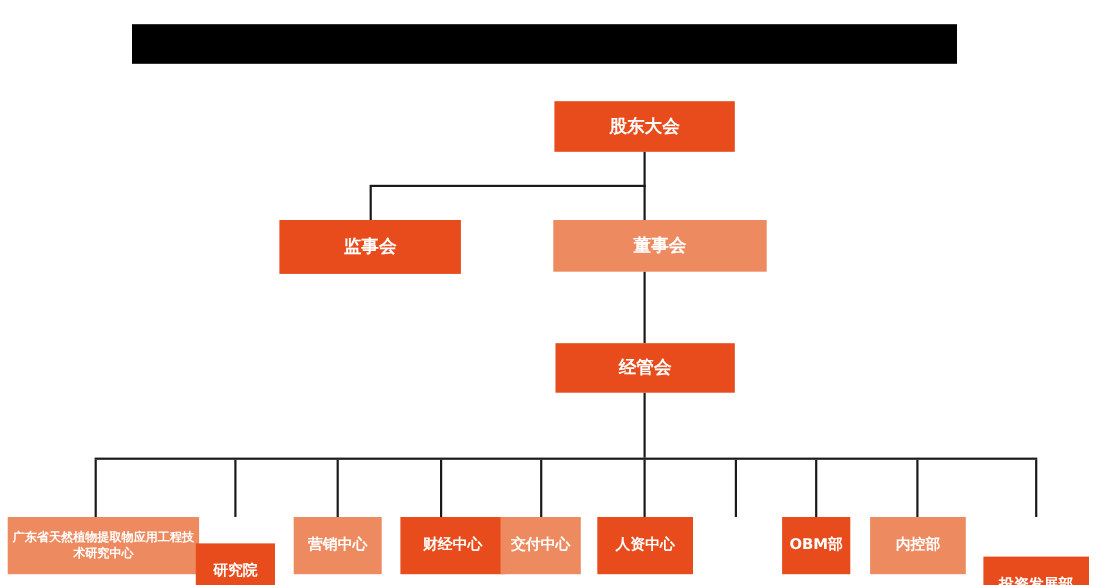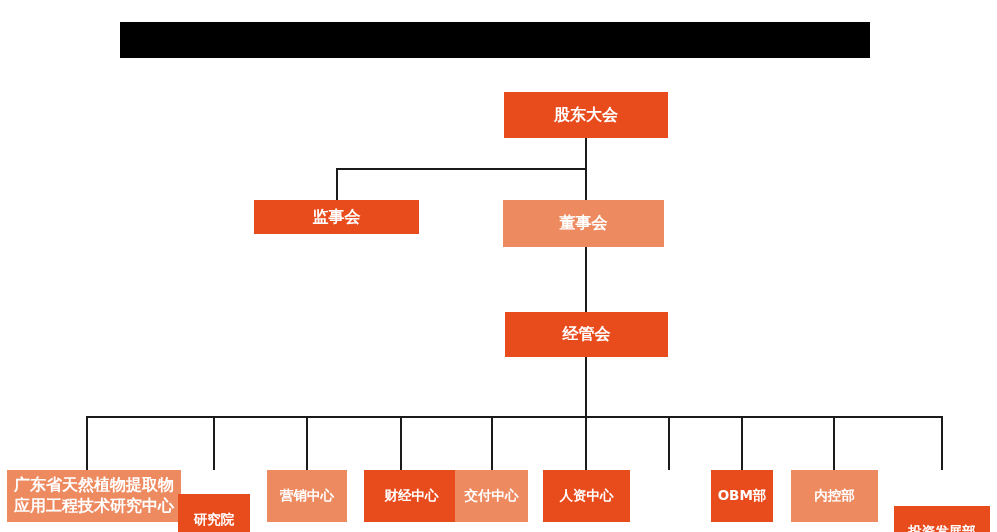--- a/index.html
+++ b/index.html
@@ -35,27 +35,27 @@
     box-sizing: border-box;
     line-height: 1.3;
   }
   .primary   { background: var(--primary); }
   .secondary { background: var(--secondary); }
   .line { position: absolute; background: var(--line); }
 
   
   #n-shareholders { left: 504px; top: 92px;  width: 164px; height: 46px; font-size: 16px; }
   
-  #n-supervisory  { left: 254px; top: 200px; width: 165px; height: 34px; font-size: 16px; }
-  #n-board        { left: 503px; top: 200px; width: 161px; height: 47px; font-size: 16px; }
+  #n-supervisory  { left: 254px; top: 200px; width: 165px; height: 49px; font-size: 16px; }
+  #n-board        { left: 503px; top: 200px; width: 194px; height: 47px; font-size: 16px; }
   
   #n-management   { left: 505px; top: 312px; width: 163px; height: 45px; font-size: 16px; }
   
   .dept { top: 470px; height: 52px; font-size: 13.5px; }
-  #n-dept1  { left: 7px;   width: 174px; font-size: 16px; padding: 2px 4px; }
+  #n-dept1  { left: 7px;   width: 174px; font-size: 11px; padding: 2px 4px; }
   #n-dept2  { left: 178px; width: 72px; margin-top: 24px; }
   #n-dept3  { left: 267px; width: 80px; }
   #n-dept4  { left: 364px; width: 95px; }
   #n-dept5  { left: 455px; width: 73px; }
   #n-dept6  { left: 543px; width: 87px; }
   #n-dept7  { left: 642px; width: 55px; }
   #n-dept8  { left: 711px; width: 62px; }
   #n-dept9  { left: 791px; width: 87px; }
   #n-dept10 { left: 894px; width: 96px; margin-top: 36px; }
 

